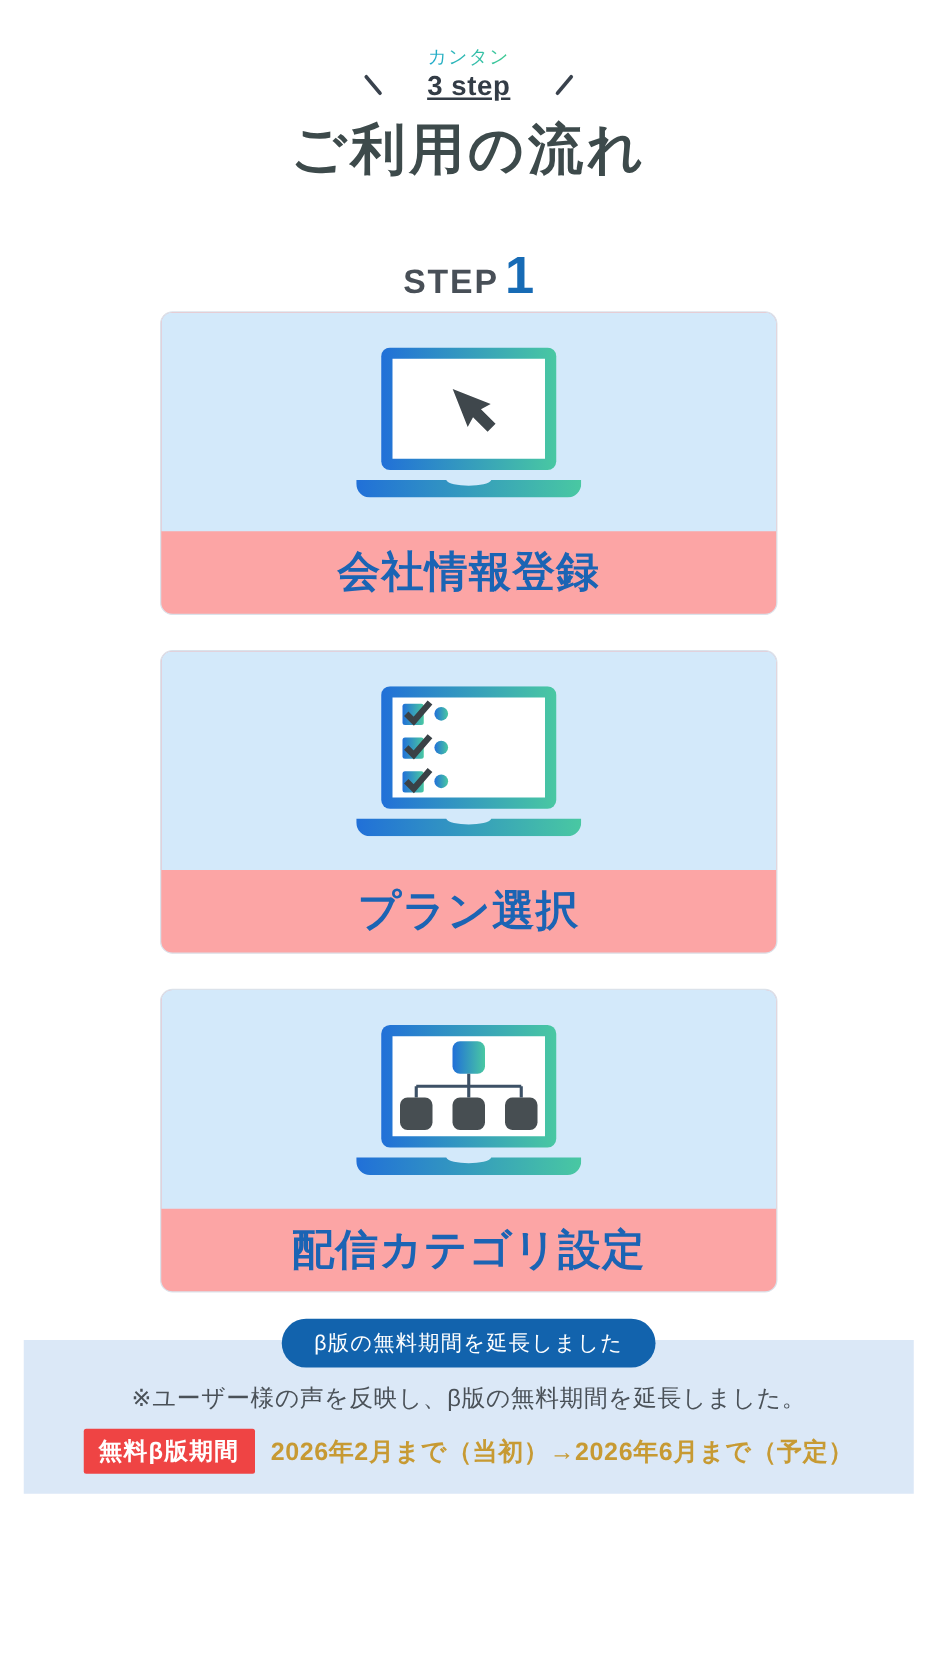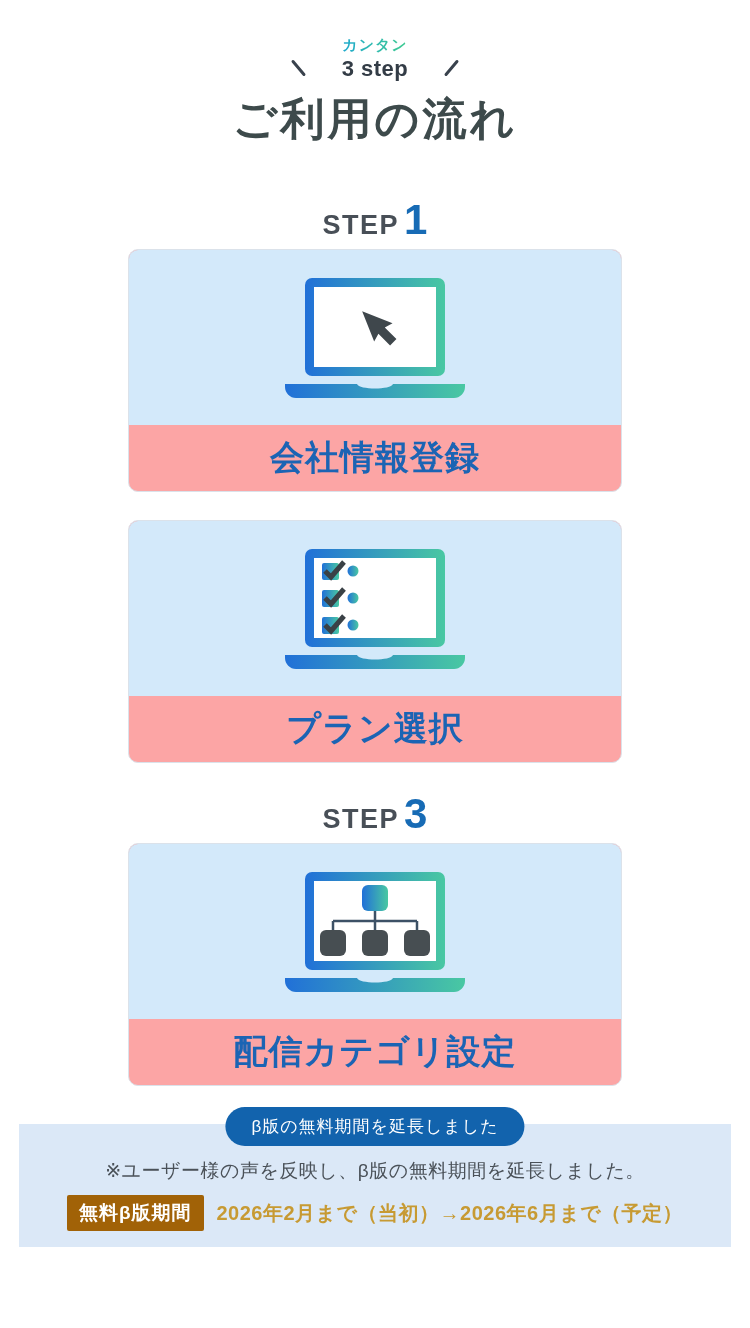--- a/index.html
+++ b/index.html
@@ -13,28 +13,29 @@
     font-family:"Liberation Sans","DejaVu Sans",sans-serif;
   }
 
   
   .flow-header { padding-top:36px; text-align:center; }
   .eyebrow {
     display:flex; justify-content:center; align-items:flex-end; gap:42px;
   }
   .eyebrow-text { display:flex; flex-direction:column; align-items:center; }
   .eyebrow-small {
-    font-size:15px; font-weight:bold; letter-spacing:1px;
+    font-size:15px; font-weight:normal; letter-spacing:1px;
     background:linear-gradient(90deg,#1fa9cd,#3ecb8f);
     -webkit-background-clip:text; background-clip:text;
     color:transparent; -webkit-text-fill-color:transparent;
   }
   .eyebrow-main {
     font-size:22px; font-weight:bold; color:#333c46; letter-spacing:0.5px;
     margin-top:1px;
+    text-decoration:underline;
   }
   .slash {
     width:3px; height:20px; background:#39424d; border-radius:2px;
     margin-bottom:4px;
   }
   .slash-left  { transform:rotate(-40deg); }
   .slash-right { transform:rotate(40deg); }
   .section-title {
     margin-top:8px;
     font-family:"Liberation Serif","DejaVu Serif",serif;
@@ -82,21 +83,21 @@
     padding:8px 26px; border-radius:22px; white-space:nowrap;
   }
   .notice-note {
     text-align:center; font-size:19px; color:#4a5158; letter-spacing:0.5px;
   }
   .notice-period {
     display:flex; justify-content:center; align-items:center; gap:13px;
     margin-top:11px;
   }
   .period-label {
-    background:#a16207; color:#ffffff; font-weight:bold; font-size:19px;
+    background:#ef4444; color:#ffffff; font-weight:bold; font-size:19px;
     padding:5px 12px; border-radius:2px; letter-spacing:1px; white-space:nowrap;
   }
   .period-value {
     color:#c79a33; font-weight:bold; font-size:20px; letter-spacing:0.5px;
     white-space:nowrap;
   }
 </style>
 </head>
 <body>
 
@@ -170,23 +171,20 @@
             <line x1="79" y1="76" x2="143" y2="76" stroke="url(#g2)" stroke-width="5.5" stroke-linecap="round"></line>
           </g>
           <path d="M0 106 H72 C74 112 106 112 108 106 H180 V109 C180 115 175 120 169 120 H11 C5 120 0 115 0 109 Z" fill="url(#g2)"></path>
         </svg>
       </div>
       <div class="card-caption">プラン選択</div>
     </div>
   </section>
 
   <section class="step">
-    <div class="step-header">
-      <span class="step-word">STEP</span><span class="step-num">3</span>
-    </div>
     <div class="step-card">
       <div class="card-visual">
         <svg width="180" height="120" viewBox="0 0 180 120">
           <defs>
             <linearGradient id="g3" x1="0" y1="0" x2="1" y2="0">
               <stop offset="0" stop-color="#2170d8"></stop>
                 <stop offset="1" stop-color="#49c8a2"></stop>
             </linearGradient>
           </defs>
           <rect x="20" y="0" width="140" height="98" rx="7" fill="url(#g3)"></rect>

